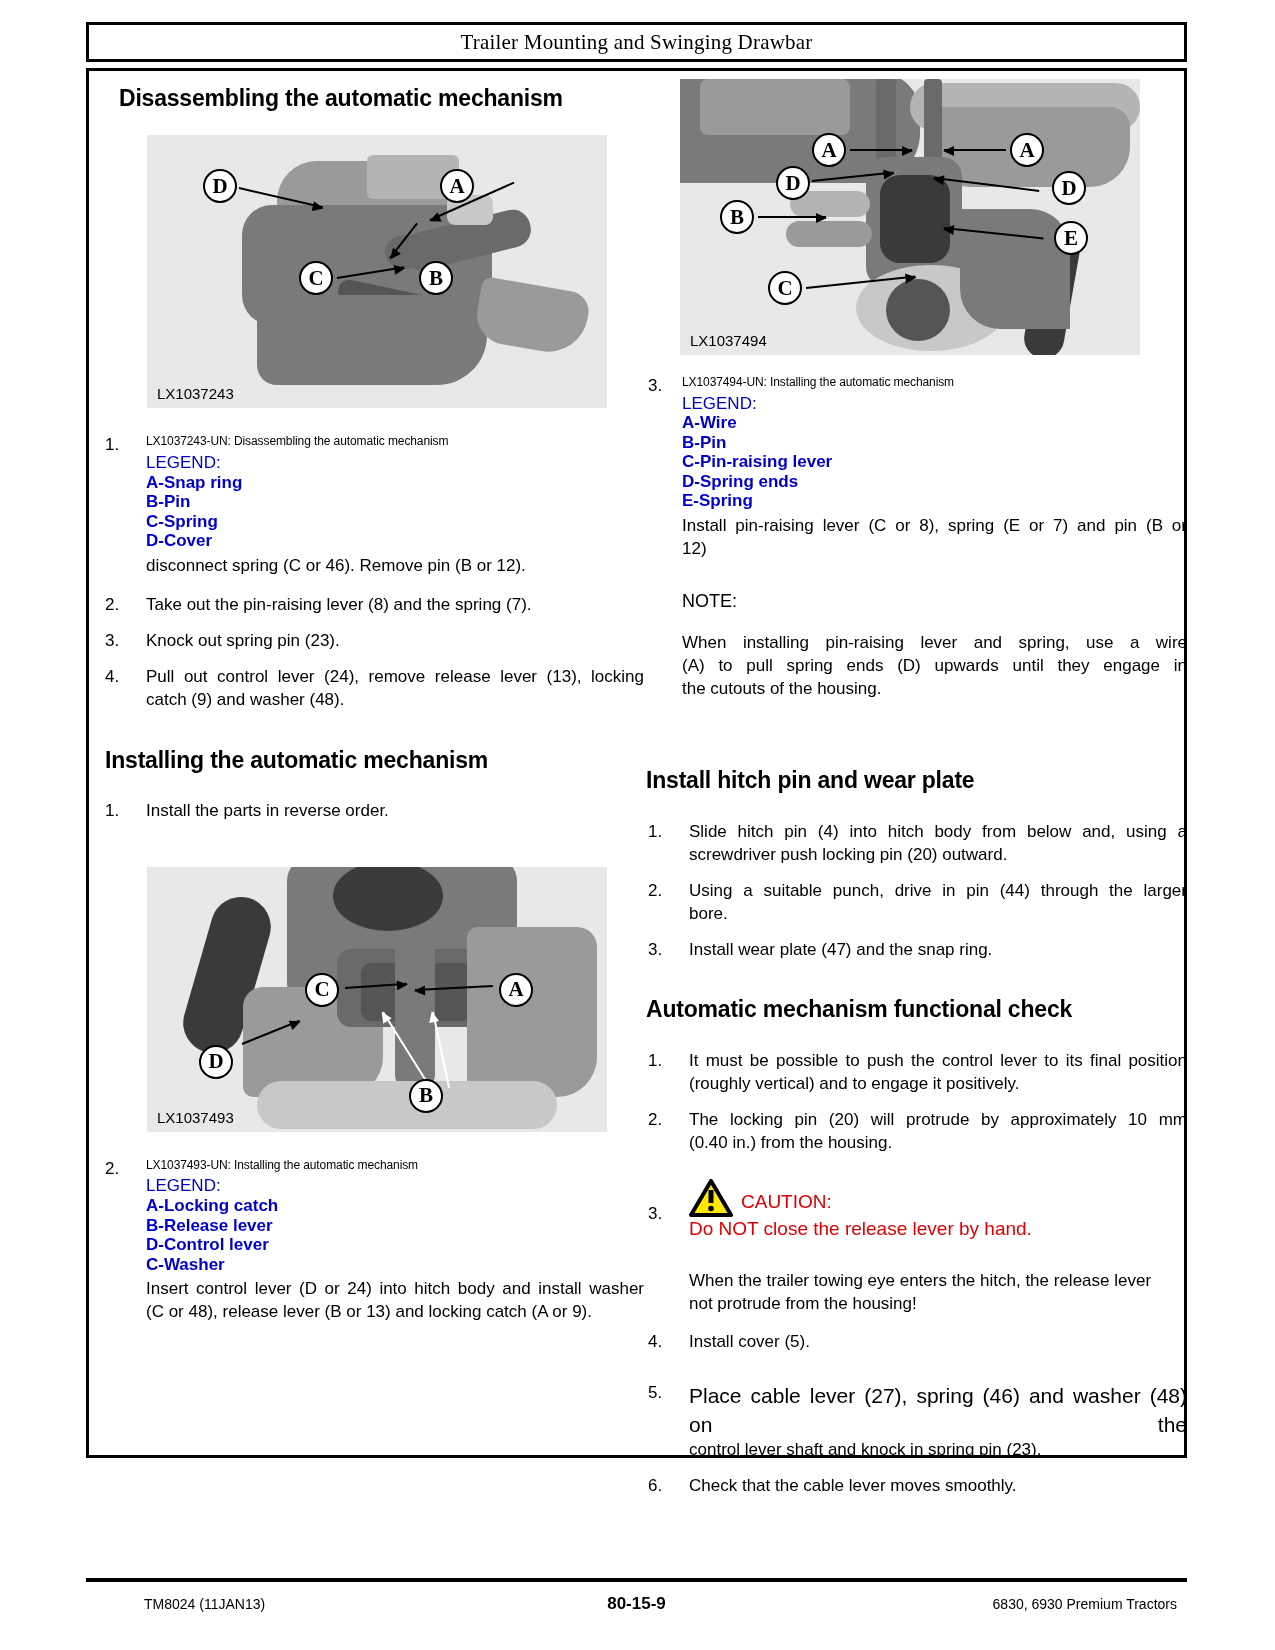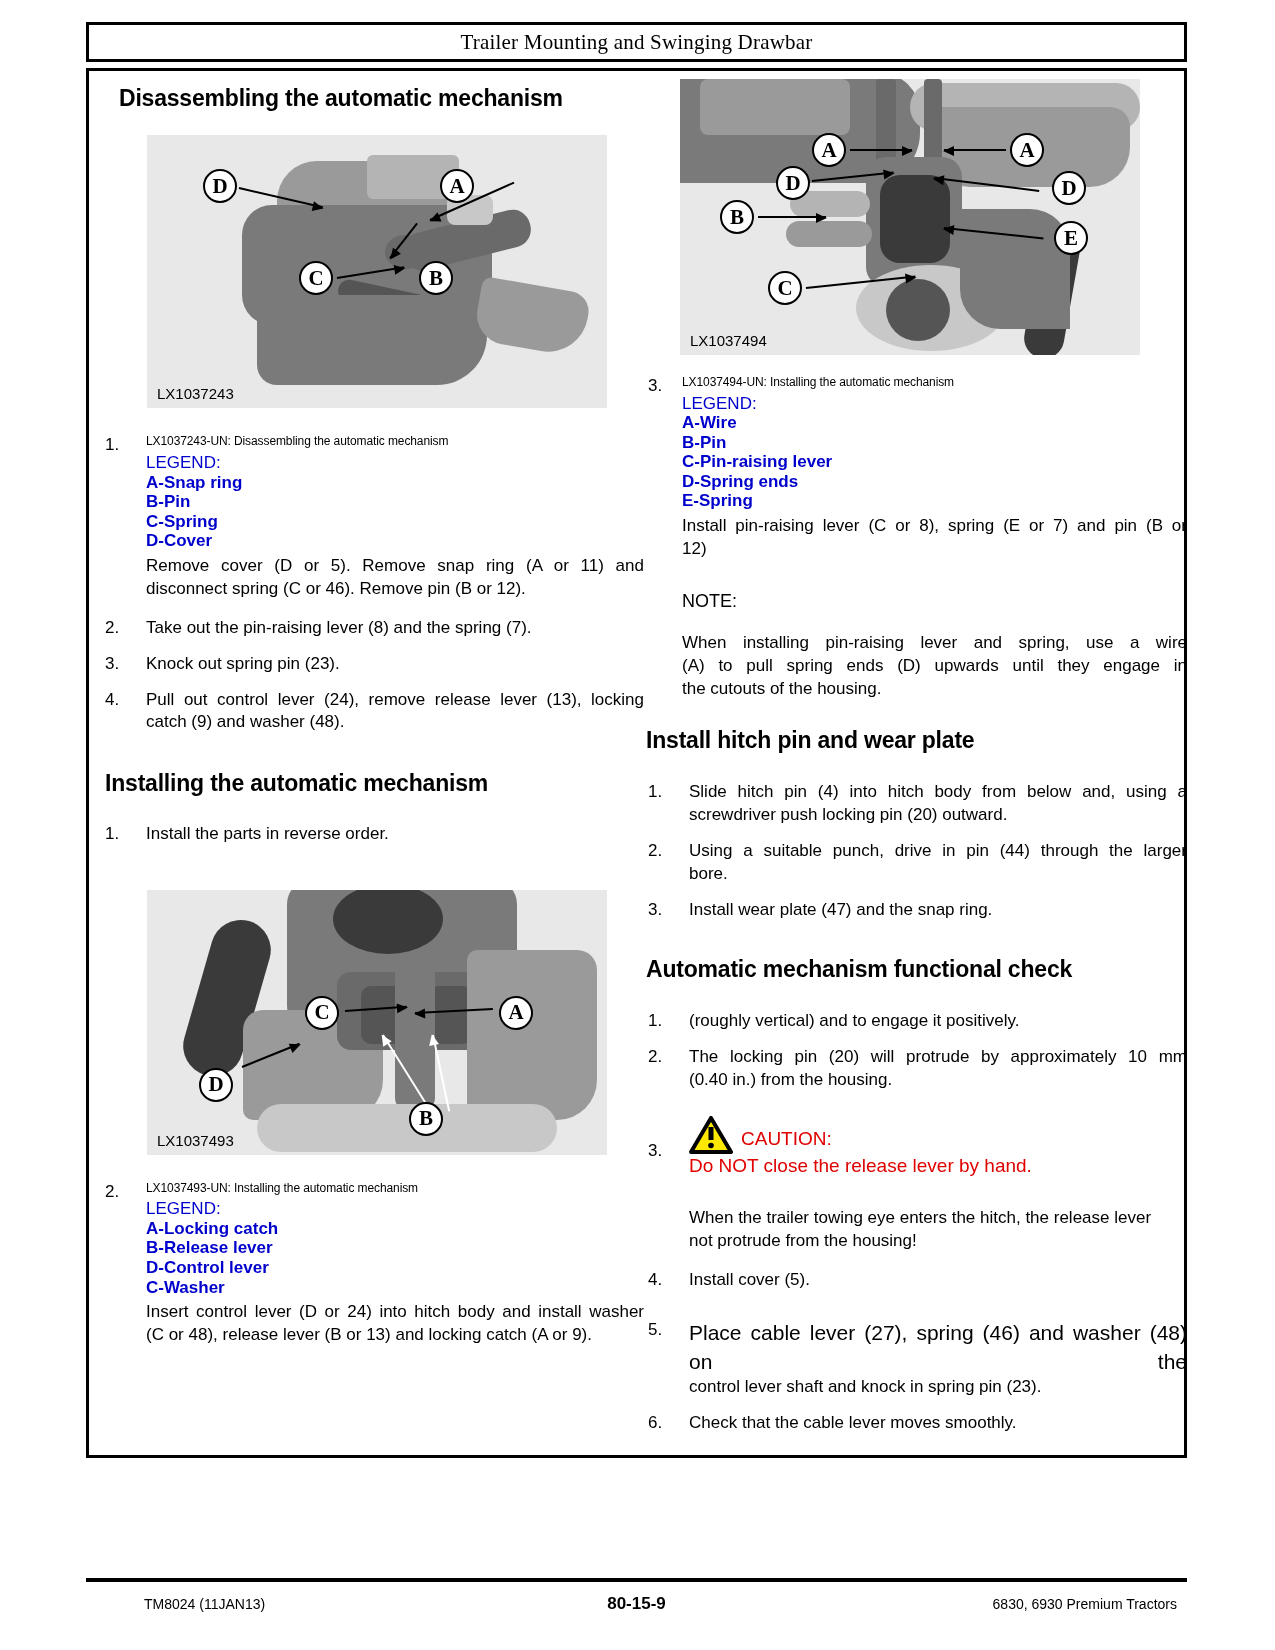--- a/index.html
+++ b/index.html
@@ -270,21 +270,20 @@
           <span class="num">1.</span>
           <div class="caption-code">LX1037243-UN: Disassembling the automatic mechanism</div>
           <div class="legend" style="margin-top:3px;">
             <div class="legend-title">LEGEND:</div>
             <div class="legend-item">A-Snap ring</div>
             <div class="legend-item">B-Pin</div>
             <div class="legend-item">C-Spring</div>
             <div class="legend-item">D-Cover</div>
           </div>
           <div class="para" style="margin-top:4px;">
-            <div style="text-align:justify;text-align-last:justify;">Remove cover (D or 5). Remove snap ring (A or 11) and</div>
             <div class="last-line">disconnect spring (C or 46). Remove pin (B or 12).</div>
           </div>
         </div>
 
         <div class="numitem" style="margin-top:16px;">
           <span class="num">2.</span>
           <div class="para-left" style="font-size:17px;">Take out the pin-raising lever (8) and the spring (7).</div>
         </div>
 
         <div class="numitem">
@@ -412,21 +411,21 @@
       </div>
 
       <div style="margin-top:30px;padding-left:40px;">
         <div class="para-left" style="font-size:18px;">NOTE:</div>
         <div style="height:20px;"></div>
         <div style="font-size:17px;line-height:1.35;text-align:justify;text-align-last:justify;">When installing pin-raising lever and spring, use a wire</div>
         <div style="font-size:17px;line-height:1.35;text-align:justify;text-align-last:justify;">(A) to pull spring ends (D) upwards until they engage in</div>
         <div style="font-size:17px;line-height:1.35;">the cutouts of the housing.</div>
       </div>
 
-      <h2 class="section" style="margin-top:26px;margin-left:4px;">Install hitch pin and wear plate</h2>
+      <h2 class="section" style="margin-top:66px;margin-left:4px;">Install hitch pin and wear plate</h2>
 
       <div style="margin-top:28px;">
         <div class="numitem" style="padding-left:47px;">
           <span class="num">1.</span>
           <div style="text-align:justify;text-align-last:justify;font-size:17px;line-height:1.35;">Slide hitch pin (4) into hitch body from below and, using a</div>
           <div style="font-size:17px;line-height:1.35;">screwdriver push locking pin (20) outward.</div>
         </div>
         <div class="numitem" style="padding-left:47px;">
           <span class="num">2.</span>
           <div style="text-align:justify;text-align-last:justify;font-size:17px;line-height:1.35;">Using a suitable punch, drive in pin (44) through the larger</div>
@@ -436,20 +435,21 @@
           <span class="num">3.</span>
           <div style="font-size:17px;line-height:1.35;">Install wear plate (47) and the snap ring.</div>
         </div>
       </div>
 
       <h2 class="section" style="margin-top:34px;margin-left:4px;">Automatic mechanism functional check</h2>
 
       <div style="margin-top:28px;">
         <div class="numitem" style="padding-left:47px;">
           <span class="num">1.</span>
+          <div style="text-align:justify;text-align-last:justify;font-size:17px;line-height:1.35;">It must be possible to push the control lever to its final position</div>
           <div style="font-size:17px;line-height:1.35;">(roughly vertical) and to engage it positively.</div>
         </div>
         <div class="numitem" style="padding-left:47px;">
           <span class="num">2.</span>
           <div style="text-align:justify;text-align-last:justify;font-size:17px;line-height:1.35;">The locking pin (20) will protrude by approximately 10 mm</div>
           <div style="font-size:17px;line-height:1.35;">(0.40 in.) from the housing.</div>
         </div>
       </div>
 
       <div class="numitem caution-block" style="padding-left:47px;margin-top:22px;margin-bottom:0;">

